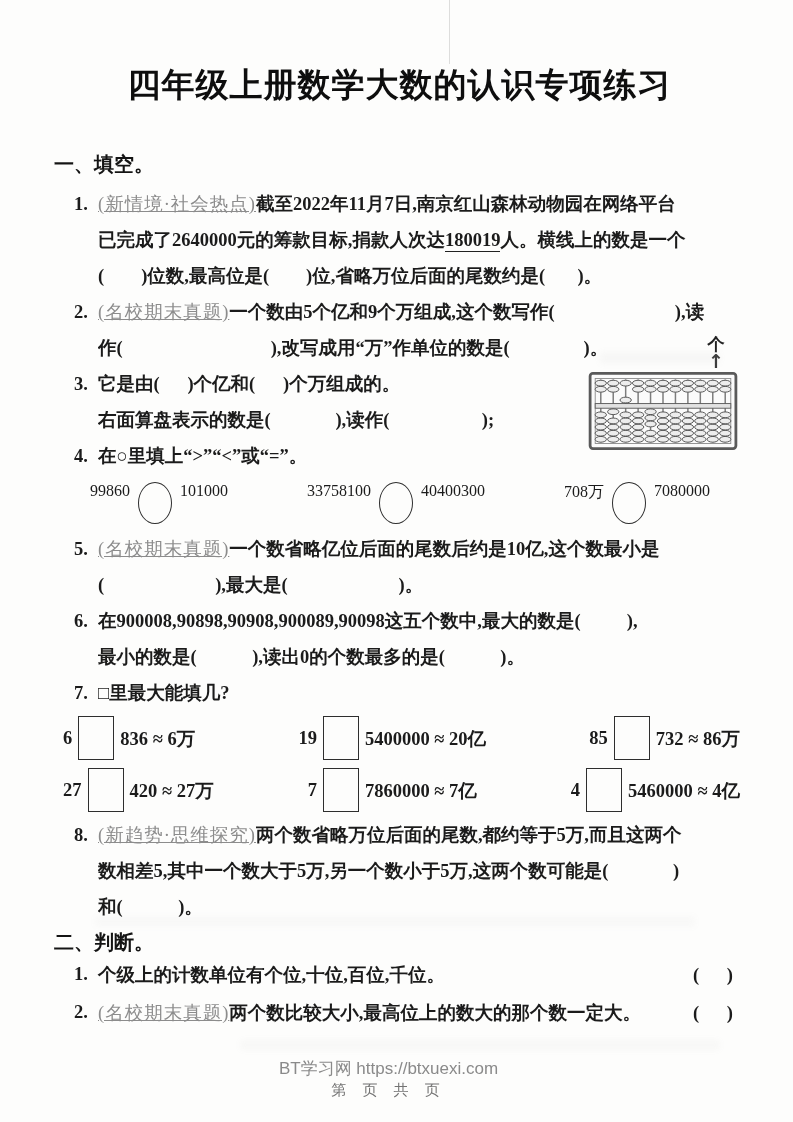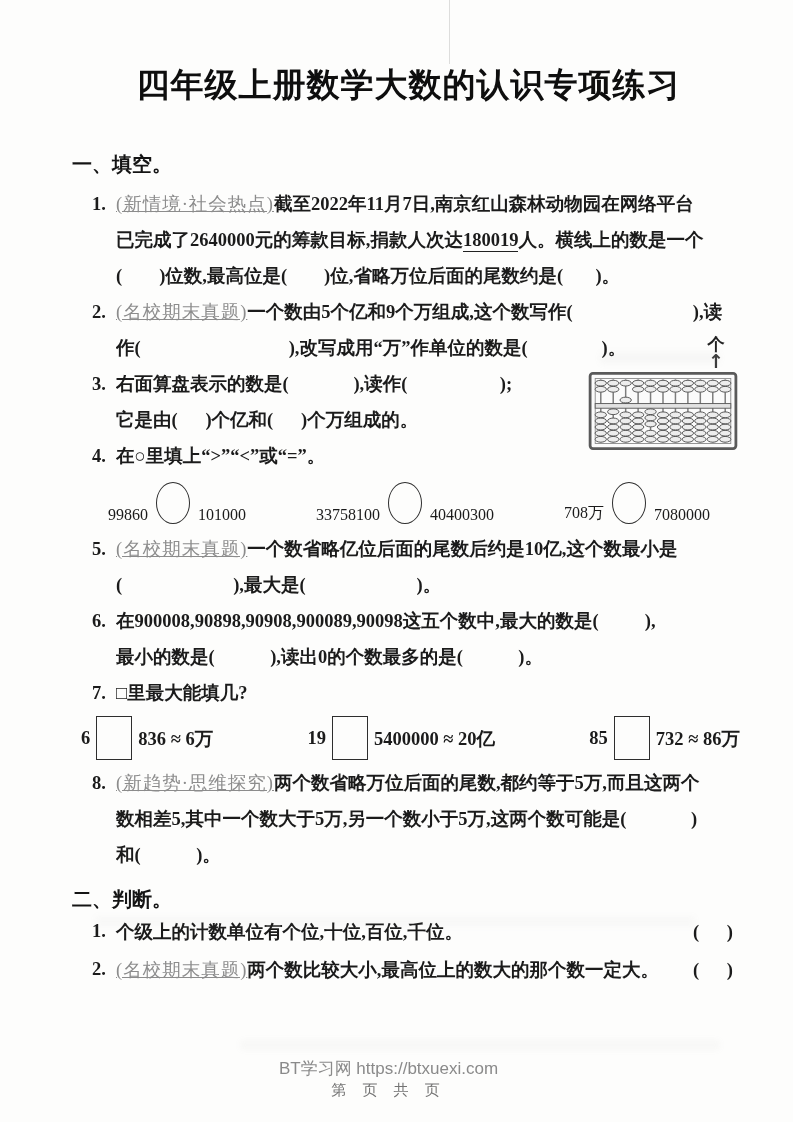--- a/index.html
+++ b/index.html
@@ -4,46 +4,46 @@
 <style>
   html,body{margin:0;padding:0;background:#ffffff;}
   .sheet{
     position:relative;
     width:793px;height:1122px;
     background:#fdfdfc;
     overflow:hidden;
     font-family:"Liberation Serif","DejaVu Serif",serif;
     color:#1b1b1b;
     box-sizing:border-box;
-    padding:0 48px 0 72px;
+    padding:0 48px 0 54px;
   }
   .title{
     margin:0;padding-top:64px;
     text-align:center;
     font-family:"Liberation Sans","DejaVu Sans",sans-serif;
     font-weight:700;font-size:33px;line-height:42px;
     color:#0e0e0e;letter-spacing:1px;
   }
   .sec-heading{
     font-family:"Liberation Sans","DejaVu Sans",sans-serif;
     font-weight:700;font-size:20px;line-height:28px;
     color:#141414;
   }
   .sec1-heading{margin-top:44px;}
-  .sec2-heading{margin-top:12px;}
+  .sec2-heading{margin-top:3px;}
   .q{position:relative;padding-left:44px;font-size:18.5px;font-weight:600;}
   .q1{margin-top:8px;}
   .qnum{position:absolute;left:20px;top:0;line-height:36px;font-weight:700;}
   .qline{white-space:pre;line-height:36px;overflow:hidden;}
   .tag{font-weight:400;color:#8c8c8c;letter-spacing:1px;text-decoration:underline;}
   .u{border-bottom:1.5px solid #222;padding-bottom:1px;}
   
   .cmp-row{display:flex;justify-content:space-between;align-items:center;
            margin:5px 35px 4px 36px;height:48px;}
-  .cmp{display:flex;align-items:flex-end;white-space:pre;}
+  .cmp{display:flex;align-items:flex-start;white-space:pre;}
   .cmp-circle{display:inline-block;width:32px;height:40px;
               border:1.6px solid #2e2e2e;border-radius:50%;
               margin:0 8px;background:transparent;}
   
   .q7-row{display:flex;justify-content:space-between;align-items:center;
           margin:2px 5px 2px -35px;height:50px;}
   .q7-item{display:flex;align-items:center;white-space:pre;}
   .fill-box{display:inline-block;width:34px;height:42px;
             border:1.6px solid #2e2e2e;margin:0 6px;background:transparent;}
   
@@ -89,22 +89,22 @@
   </div>
 
   <div class="q">
     <span class="qnum">2.</span>
     <div class="qline"><span class="tag">(名校期末真题)</span><span>一个数由5个亿和9个万组成,这个数写作(                          ),读</span></div>
     <div class="qline"><span>作(                                ),改写成用“万”作单位的数是(                )。</span></div>
   </div>
 
   <div class="q">
     <span class="qnum">3.</span>
+    <div class="qline"><span>它是由(      )个亿和(      )个万组成的。</span></div>
     <div class="qline"><span>右面算盘表示的数是(              ),读作(                    );</span></div>
-    <div class="qline"><span>它是由(      )个亿和(      )个万组成的。</span></div>
     <div class="abacus-wrap">
       <div class="abacus-pointer">
         <span class="pointer-label">个</span>
         <span class="pointer-arrow">↑</span>
       </div>
       <svg class="abacus-svg" width="164" height="78" viewBox="0 0 160 84" id="abacus-svg">
           <rect x="1.5" y="1.5" width="157" height="81" rx="3" fill="#fbfbfb" stroke="#5a5a5a" stroke-width="3"></rect>
           <rect x="7" y="7" width="146" height="70" fill="none" stroke="#8d8d8d" stroke-width="1"></rect>
           <line x1="13" y1="8" x2="13" y2="76" stroke="#7d7d7d" stroke-width="1.6"></line>
           <line x1="26.4" y1="8" x2="26.4" y2="76" stroke="#7d7d7d" stroke-width="1.6"></line>
@@ -228,20 +228,25 @@
   </div>
 
   <div class="q">
     <span class="qnum">7.</span>
     <div class="qline"><span>□里最大能填几?</span></div>
     <div class="q7-row">
       <div class="q7-item"><span>6</span><span class="fill-box"></span><span>836 ≈ 6万</span></div>
       <div class="q7-item"><span>19</span><span class="fill-box"></span><span>5400000 ≈ 20亿</span></div>
       <div class="q7-item"><span>85</span><span class="fill-box"></span><span>732 ≈ 86万</span></div>
     </div>
+    <div class="q7-row">
+      <div class="q7-item"><span>27</span><span class="fill-box"></span><span>420 ≈ 27万</span></div>
+      <div class="q7-item"><span>7</span><span class="fill-box"></span><span>7860000 ≈ 7亿</span></div>
+      <div class="q7-item"><span>4</span><span class="fill-box"></span><span>5460000 ≈ 4亿</span></div>
+    </div>
   </div>
 
   <div class="q">
     <span class="qnum">8.</span>
     <div class="qline"><span class="tag">(新趋势·思维探究)</span><span>两个数省略万位后面的尾数,都约等于5万,而且这两个</span></div>
     <div class="qline"><span>数相差5,其中一个数大于5万,另一个数小于5万,这两个数可能是(              )</span></div>
     <div class="qline"><span>和(            )。</span></div>
   </div>
 
   <div class="sec-heading sec2-heading">二、判断。</div>

